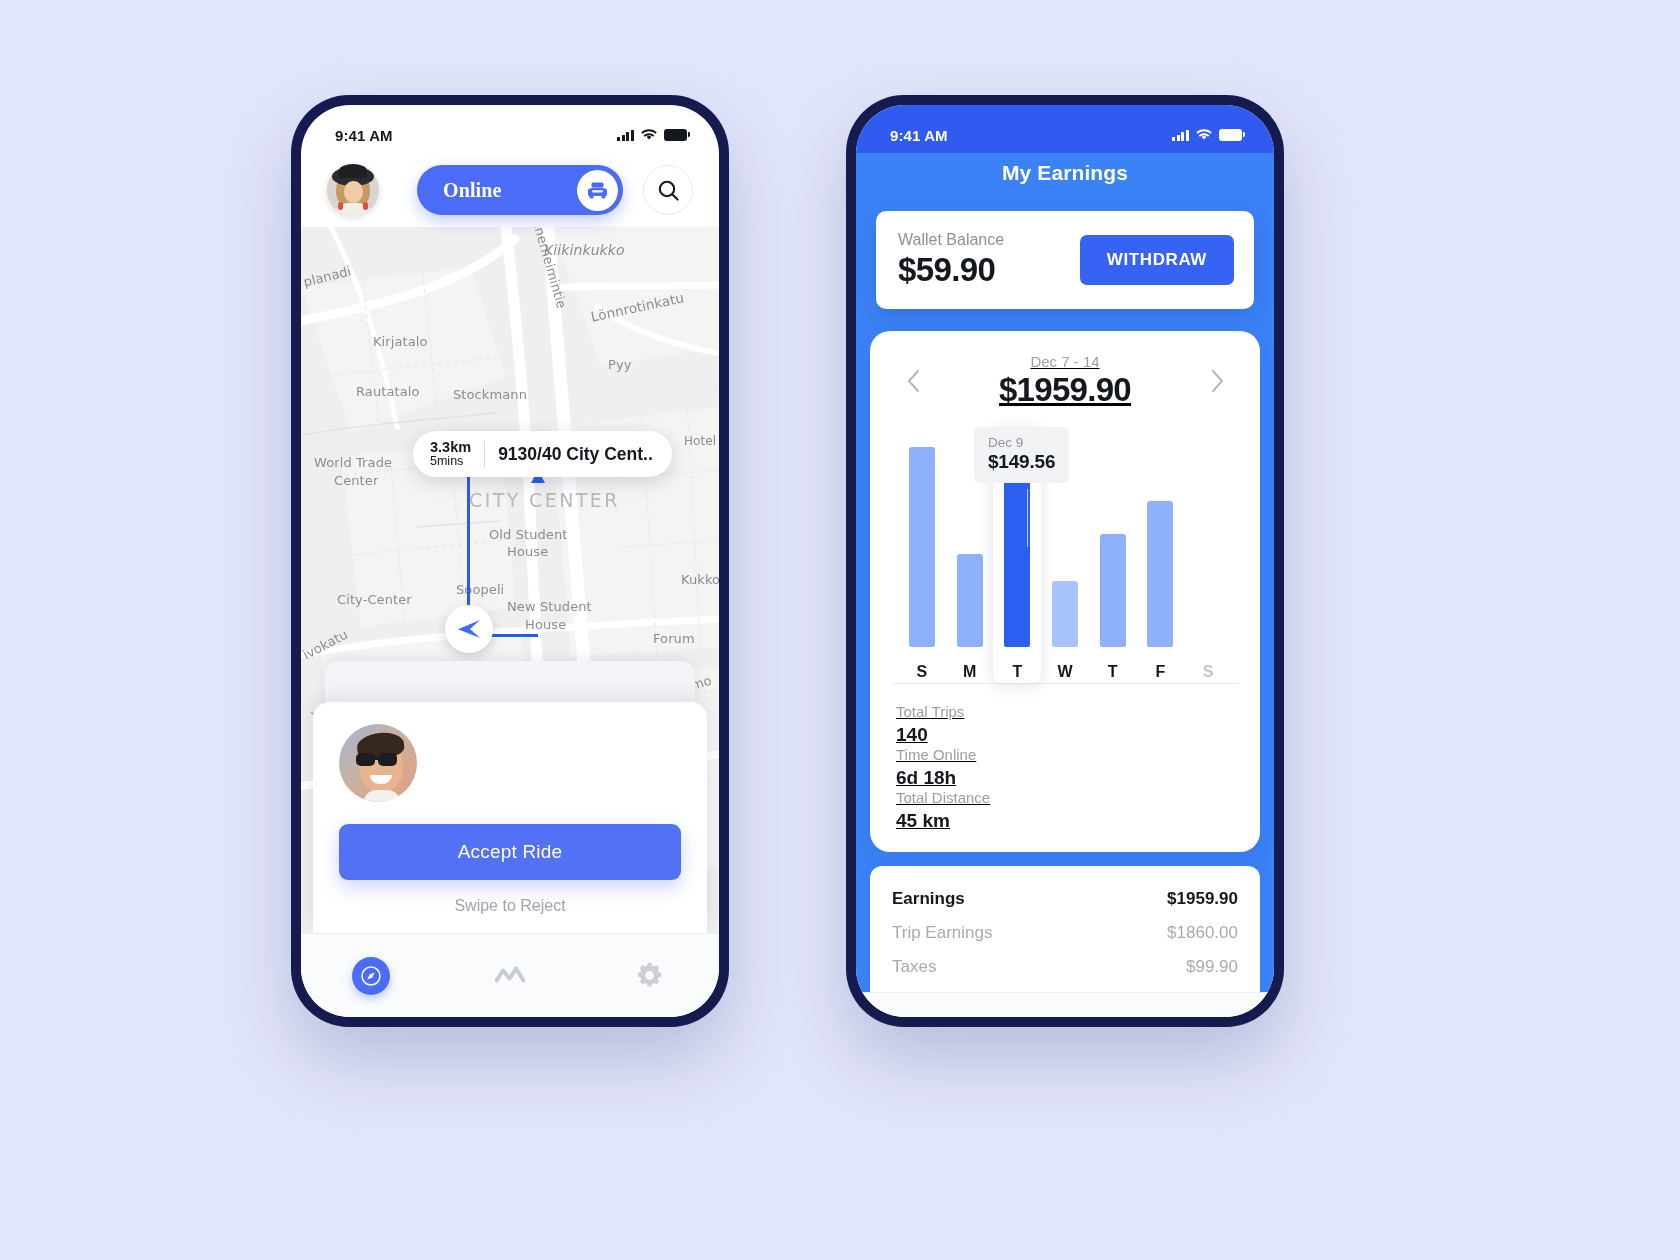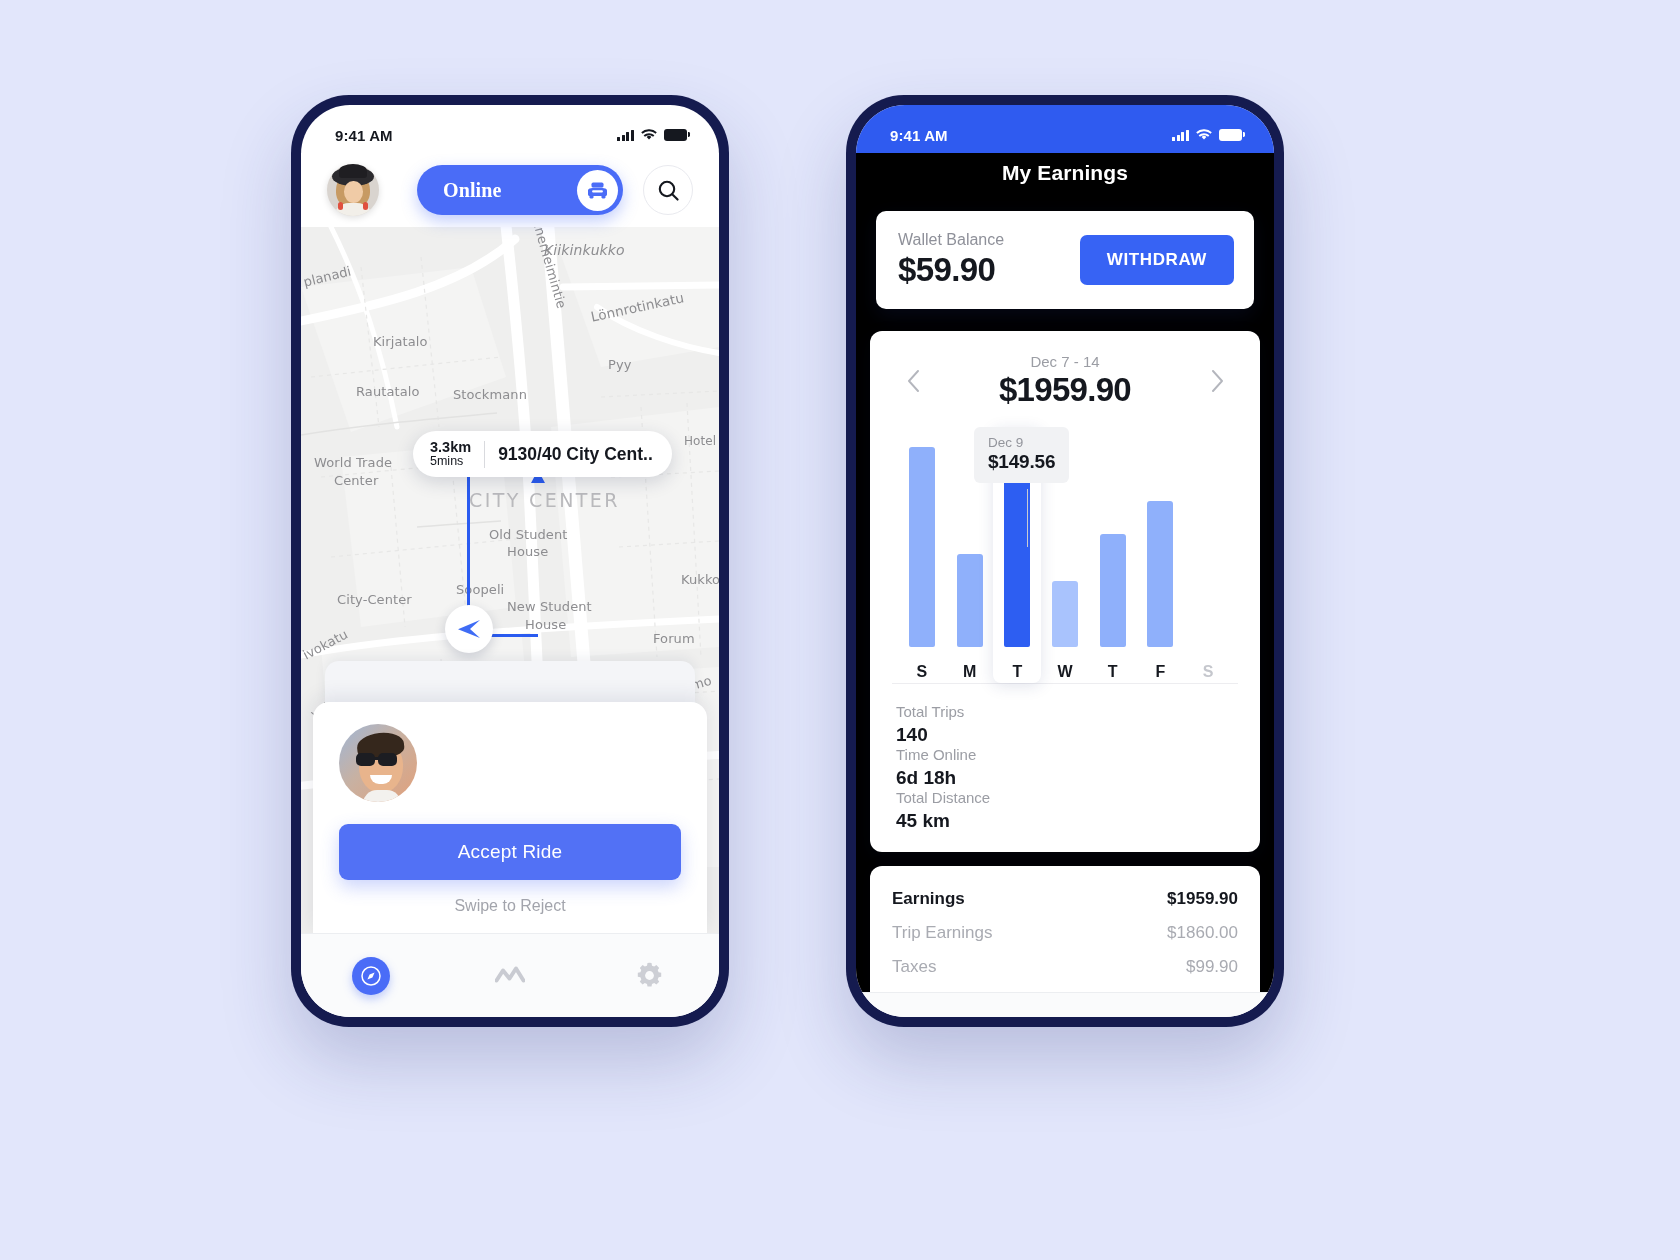--- a/index.html
+++ b/index.html
@@ -219,21 +219,21 @@
     box-shadow:0 4px 10px rgba(74,108,247,.35);
   }
   .home-ind {
     position:absolute; bottom:12px; left:50%;
     transform:translateX(-50%);
     width:148px; height:6px; border-radius:3px; background:#16181f;
   }
 
   
   .earn-screen { flex:1; display:flex; flex-direction:column;
-     background:#000000; position:relative; }
+     background:#3b82f6; position:relative; }
   .earn-blue {
     position:absolute; left:0; right:0; top:0; height:282px;
     background:#2f5bf0; z-index:0;
   }
   .earn-title {
     position:relative; z-index:2; text-align:center;
     color:#fff; font-size:21px; font-weight:bold;
     margin-top:8px; letter-spacing:.1px;
   }
   .wallet-card {
@@ -246,23 +246,24 @@
   .wallet-lbl { font-size:16px; color:#8e9099; margin-bottom:2px; }
   .wallet-amt { font-size:33px; font-weight:bold; color:#15181f; letter-spacing:-.6px; }
   .withdraw-btn {
     background:#3763f4; color:#fff; border-radius:7px;
     height:50px; padding:0 27px;
     display:flex; align-items:center; justify-content:center;
     font-size:17px; font-weight:bold; letter-spacing:.6px;
   }
   .chart-card {
     position:relative; z-index:2; margin:22px 14px 0;
-    background:#fff; border-radius:12px;
+    background:#fff; border-radius:20px;
     padding:22px 16px 0;
     box-shadow:0 6px 20px rgba(25,45,120,.09);
+    text-decoration:underline;
   }
   .range-row {
     display:flex; align-items:center; justify-content:space-between;
     padding:0 12px;
   }
   .range-mid { text-align:center; flex:1; }
   .range-lbl { font-size:15px; color:#9b9da4; margin-bottom:1px; }
   .range-amt { font-size:33px; font-weight:bold; color:#15181f; letter-spacing:-.7px; }
   .chev { width:30px; height:30px; display:flex; align-items:center; justify-content:center; }
 

